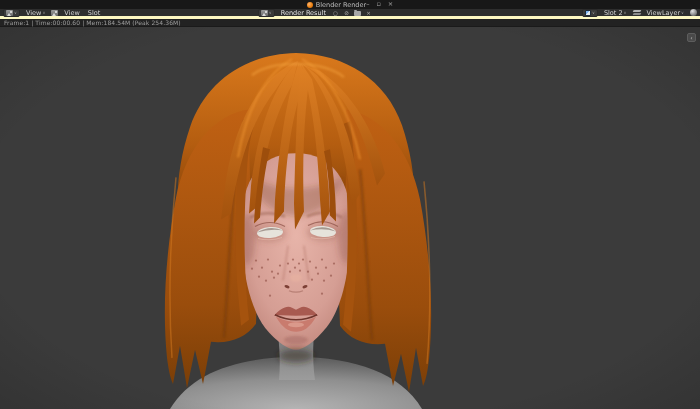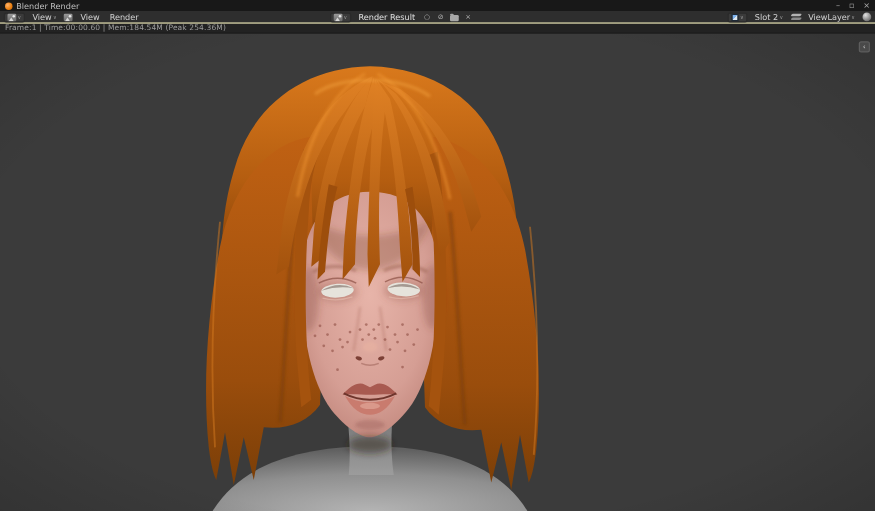--- a/index.html
+++ b/index.html
@@ -1,25 +1,25 @@
 <!DOCTYPE html>
 <html><head>
 <meta charset="utf-8">
 <style>
   *{margin:0;padding:0;box-sizing:border-box;user-select:none}
   html,body{width:700px;height:409px;overflow:hidden;background:#000}
   .app{width:700px;height:409px;display:flex;flex-direction:column;font-family:"DejaVu Sans",sans-serif;color:#c8c8c8;background:#3b3b3b}
   
-  .titlebar{height:9px;flex:0 0 auto;background:#181818;display:flex;align-items:center;justify-content:space-between;padding:0 4px;font-size:6.5px}
+  .titlebar{height:9px;flex:0 0 auto;background:#181818;display:flex;align-items:center;justify-content:center;padding:0 4px;font-size:6.5px}
   .tb-left{display:flex;align-items:center;gap:3px}
   .blender-logo{width:6px;height:6px;border-radius:50%;background:radial-gradient(circle at 35% 35%,#ffb269,#e87d0d 60%,#b85f08);display:inline-block}
   .tb-title{color:#bdbdbd;white-space:nowrap}
   .tb-controls{display:flex;gap:7px;color:#a8a8a8;line-height:9px}
   
-  .menubar{height:10px;flex:0 0 auto;background:#2e2e2e;border-bottom:1px solid #fef9c3;display:flex;align-items:center;font-size:6.5px;color:#d2d2d2;padding:0 3px;white-space:nowrap}
+  .menubar{height:10px;flex:0 0 auto;background:#2e2e2e;border-bottom:3px solid #fef9c3;display:flex;align-items:center;font-size:6.5px;color:#d2d2d2;padding:0 3px;white-space:nowrap}
   .mb-group{display:flex;align-items:center;gap:4px}
   .spacer1{flex:1}
   .spacer2{flex:1.35}
   .chev{font-size:4px;color:#9a9a9a;margin-left:1px;line-height:1}
   .mb-btn{display:inline-flex;align-items:center;padding:0 2px;border-radius:2px;background:#3a3a3a;border:1px solid #2a2a2a;height:8px}
   .mb-menu{display:inline-flex;align-items:center;padding:0 2px;height:8px}
   .ghost{display:inline-flex;align-items:center;justify-content:center;height:8px;min-width:7px;color:#b5b5b5;font-size:5.5px}
   .ico{display:inline-block}
   .photo-ico{width:7px;height:6px;border-radius:1px;background:linear-gradient(#9a9a9a,#6a6a6a);position:relative;overflow:hidden}
   .photo-ico:after{content:"";position:absolute;left:1px;bottom:0;border-left:2px solid transparent;border-right:2px solid transparent;border-bottom:3px solid #d8d8d8}
@@ -64,21 +64,21 @@
       </span>
       <span class="mb-menu">
         <span>View</span>
         <span class="chev">∨</span>
       </span>
       <span class="ico photo-ico"></span>
       <span class="mb-menu">
         <span>View</span>
       </span>
       <span class="mb-menu">
-        <span>Render</span>
+        <span>Slot</span>
       </span>
     </div>
 
     <div class="spacer1"></div>
 
     <div class="mb-group">
       <span class="mb-btn">
         <span class="ico photo-ico"></span>
         <span class="chev">∨</span>
       </span>

